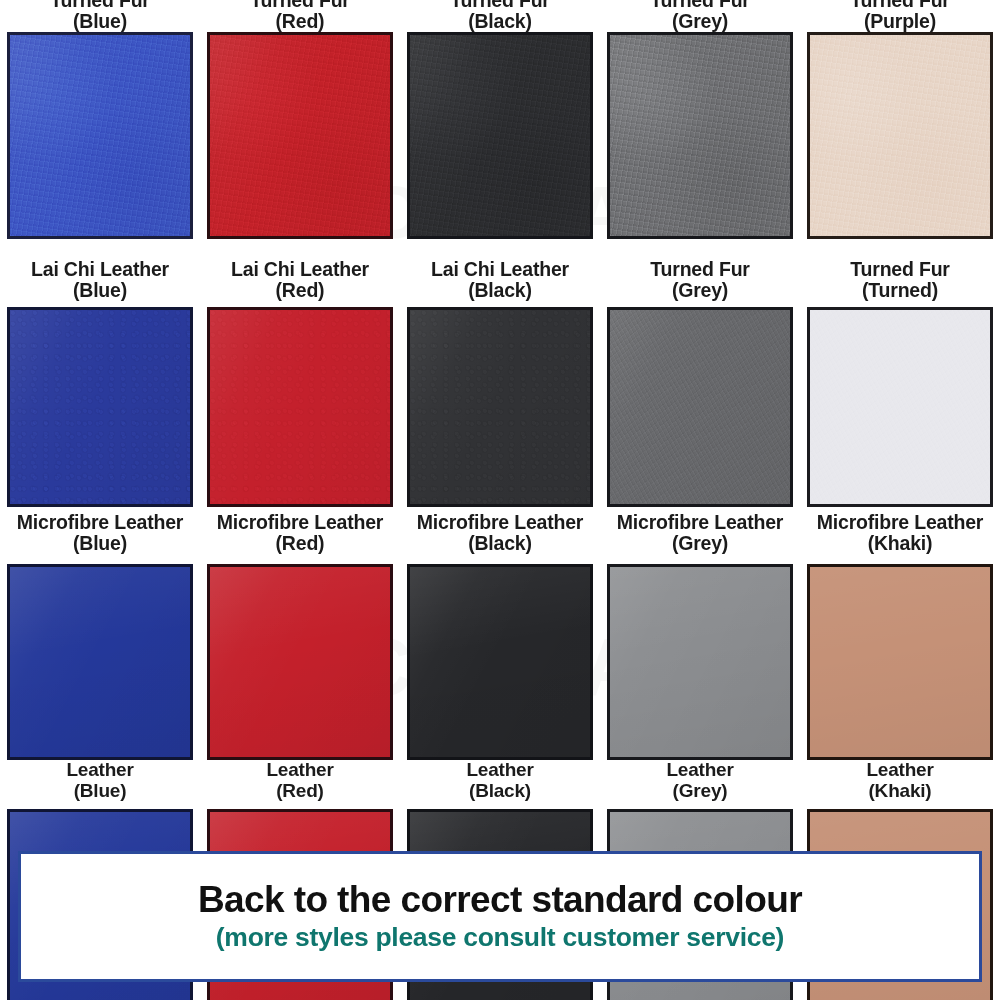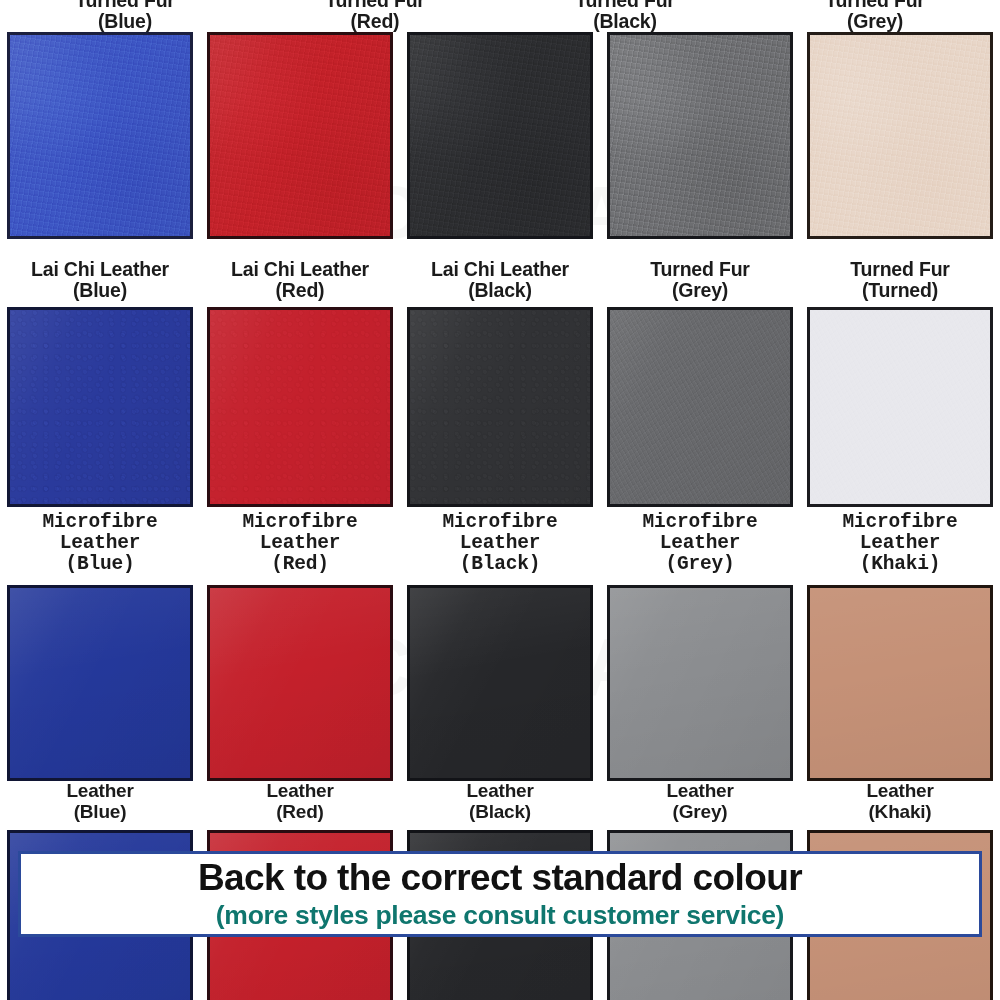--- a/index.html
+++ b/index.html
@@ -161,21 +161,21 @@
     letter-spacing: -0.2px;
   }
   .caption .main { display: block; }
   .caption .paren { display: block; }
 
   
   .row-1 .swatch { width: 186px; height: 207px; }
   .row-1 .caption { font-size: 19.5px; padding-top: 20px; }
 
   .row-2 .swatch { width: 186px; height: 200px; }
-  .row-2 .caption { font-size: 19.5px; padding-top: 5px; font-family: Liberation Mono, monospace; }
+  .row-2 .caption { font-size: 19.5px; padding-top: 5px; }
 
   .row-3 .swatch { width: 186px; height: 196px; }
   .row-3 .caption { font-size: 19px; }
 
   
   .top-caption-row {
     position: relative;
     width: 1000px;
     height: 32px;
     display: flex;
@@ -193,21 +193,21 @@
   .rowgap-a { height: 6px; }
   .rowgap-b { height: 10px; }
   .rowgap-c { height: 8px; }
 
   
   .banner {
     position: absolute;
     left: 18px;
     top: 851px;
     width: 964px;
-    height: 86px;
+    height: 131px;
     border: 3px solid #2b4a9b;
     background: #ffffff;
     display: flex;
     flex-direction: column;
     align-items: flex-end;
     justify-content: center;
     z-index: 20;
   }
   .banner-inner {
     width: 100%;
@@ -251,20 +251,23 @@
         </div>
         <div class="cell">
           <div class="caption"><span class="main">Turned Fur</span><span class="paren">(Red)</span></div>
         </div>
         <div class="cell">
           <div class="caption"><span class="main">Turned Fur</span><span class="paren">(Black)</span></div>
         </div>
         <div class="cell">
           <div class="caption"><span class="main">Turned Fur</span><span class="paren">(Grey)</span></div>
         </div>
+        <div class="cell">
+          <div class="caption"><span class="main">Turned Fur</span><span class="paren">(Purple)</span></div>
+        </div>
       </div>
       <div class="row row-1">
         <div class="cell">
           <div class="swatch-wrap">
             <div class="swatch tex-fur" style="background: rgb(61, 86, 196); border-color: rgb(27, 31, 61);">
               <div class="sheen"></div>
             </div>
           </div>
           <div class="caption"><span class="main">Lai Chi Leather</span><span class="paren">(Blue)</span></div>
         </div>

